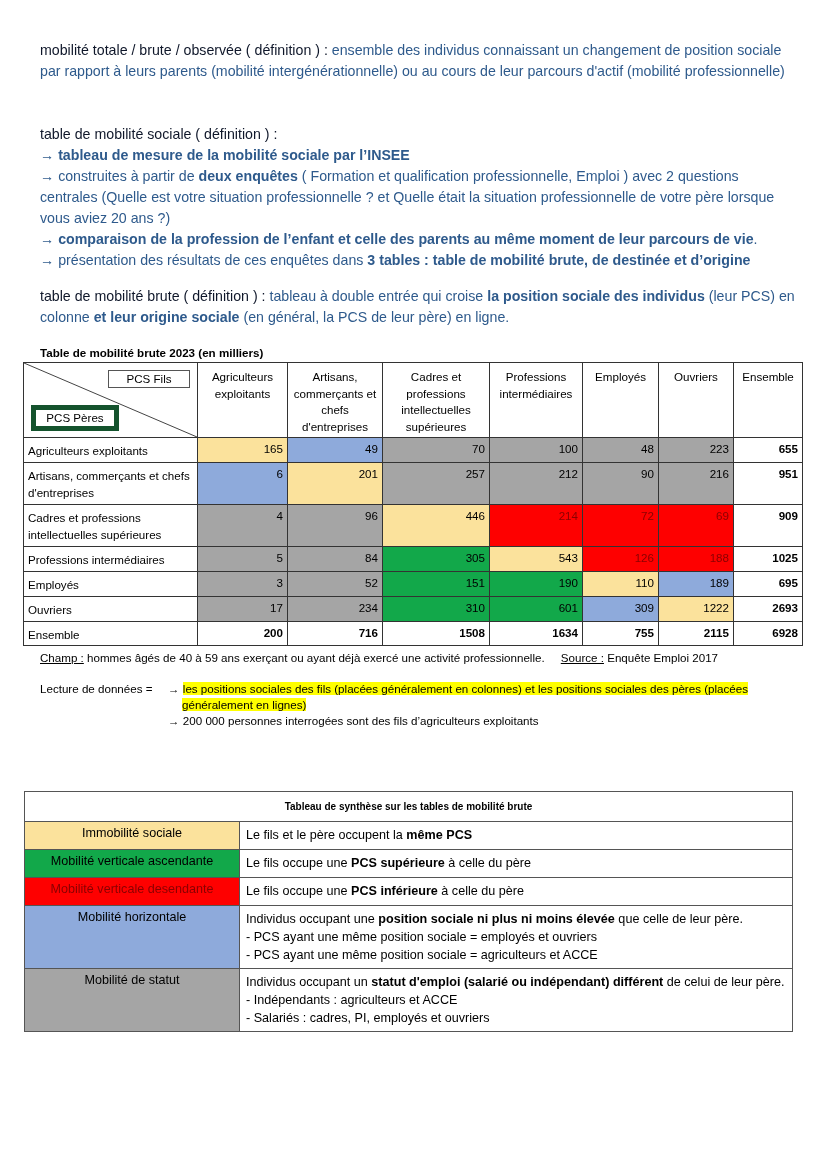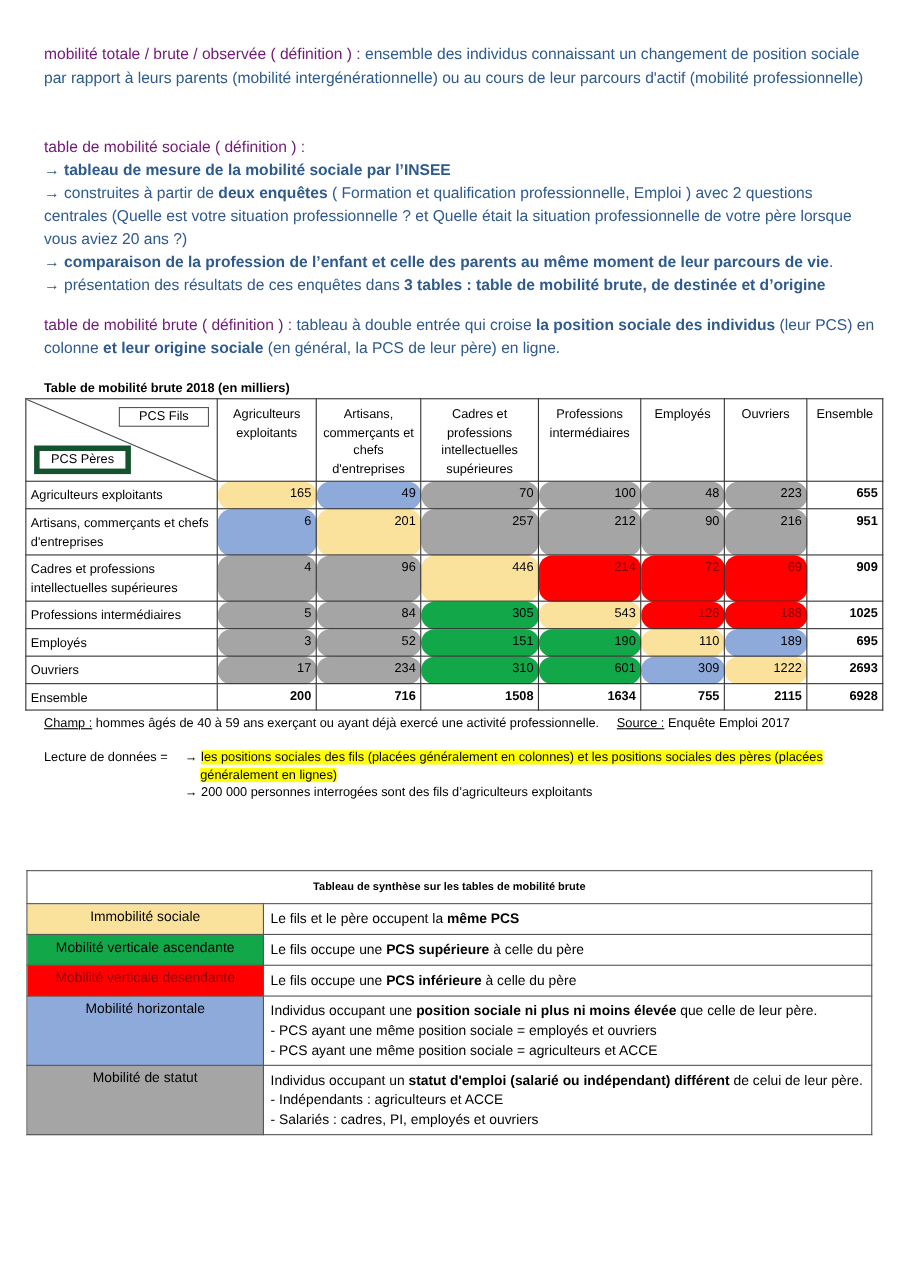--- a/index.html
+++ b/index.html
@@ -1,29 +1,29 @@
 <!DOCTYPE html>
 <html><head>
 <meta charset="utf-8">
 <style>
   html, body { margin: 0; padding: 0; background: #ffffff; }
   body { width: 828px; height: 1171px; position: relative; overflow: hidden;
          font-family: "Liberation Sans", "DejaVu Sans", sans-serif; }
-  .red { color: #701a75; }
+  .red { color: #0f172a; }
   .b { font-weight: bold; }
   .para { position: absolute; left: 40px; width: 760px; font-size: 14.2px; line-height: 21px; color: #2e5a8c; }
   .para p { margin: 0; }
 
   
   .tbl-title { position: absolute; left: 40px; top: 346px; font-size: 11.6px; font-weight: bold; color: #000; }
   table.mob { position: absolute; left: 23px; top: 362px; border-collapse: collapse; font-size: 11.6px; color: #000; }
   table.mob td, table.mob th { border: 1px solid #333; padding: 0 4px; }
   table.mob th { font-weight: normal; text-align: center; vertical-align: top; padding-top: 6px; line-height: 16.5px; }
   table.mob td.lbl { text-align: left; vertical-align: top; padding-top: 4px; line-height: 17px; }
-  table.mob td.num { text-align: right; vertical-align: top; padding-top: 4px; border-radius: 12px; }
+  table.mob td.num { text-align: right; vertical-align: top; padding-top: 4px; }
   table.mob td.tot { font-weight: bold; background: #fff; }
   .corner { position: relative; width: 173px; height: 74px; padding: 0 !important; }
   .corner svg { position: absolute; left: 0; top: 0; }
   .corner .fils { position: absolute; right: 7px; top: 7px; width: 80px; height: 16px; border: 1px solid #555; font-size: 11.6px; text-align: center; line-height: 16px; }
   .corner .peres { position: absolute; left: 7px; bottom: 6px; width: 78px; height: 16px; border: 5px solid #14532d; font-size: 11.6px; text-align: center; line-height: 16px; }
 
   .c-y { background: #fbe29c; }
   .c-b { background: #8eaadb; }
   .c-g { background: #a5a5a5; }
   .c-gr { background: #12a84a; }
@@ -57,21 +57,21 @@
   <p><span>→ </span><span class="b">tableau de mesure de la mobilité sociale par l’INSEE</span></p>
   <p><span>→ </span><span>construites à partir de </span><span class="b">deux enquêtes</span><span> ( Formation et qualification professionnelle, Emploi ) avec 2 questions centrales (Quelle est votre situation professionnelle ? et Quelle était la situation professionnelle de votre père lorsque vous aviez 20 ans ?)</span></p>
   <p><span>→ </span><span class="b">comparaison de la profession de l’enfant et celle des parents au même moment de leur parcours de vie</span><span>.</span></p>
   <p><span>→ </span><span>présentation des résultats de ces enquêtes dans </span><span class="b">3 tables : table de mobilité brute, de destinée et d’origine</span></p>
 </div>
 
 <div class="para" style="top:286px;">
   <p><span class="red">table de mobilité brute ( définition ) :</span><span> tableau à double entrée qui croise </span><span class="b">la position sociale des individus</span><span> (leur PCS) en colonne </span><span class="b">et leur origine sociale</span><span> (en général, la PCS de leur père) en ligne.</span></p>
 </div>
 
-<div class="tbl-title">Table de mobilité brute 2018 (en milliers)</div>
+<div class="tbl-title">Table de mobilité brute 2023 (en milliers)</div>
 <table class="mob">
   <tbody>
       <tr>
     <th class="corner">
       <svg width="173" height="74">
             <line x1="0" y1="0" x2="173" y2="74" stroke="#444" stroke-width="1"></line>
           </svg>
       <div class="fils">PCS Fils</div>
       <div class="peres">PCS Pères</div>
     </th>

